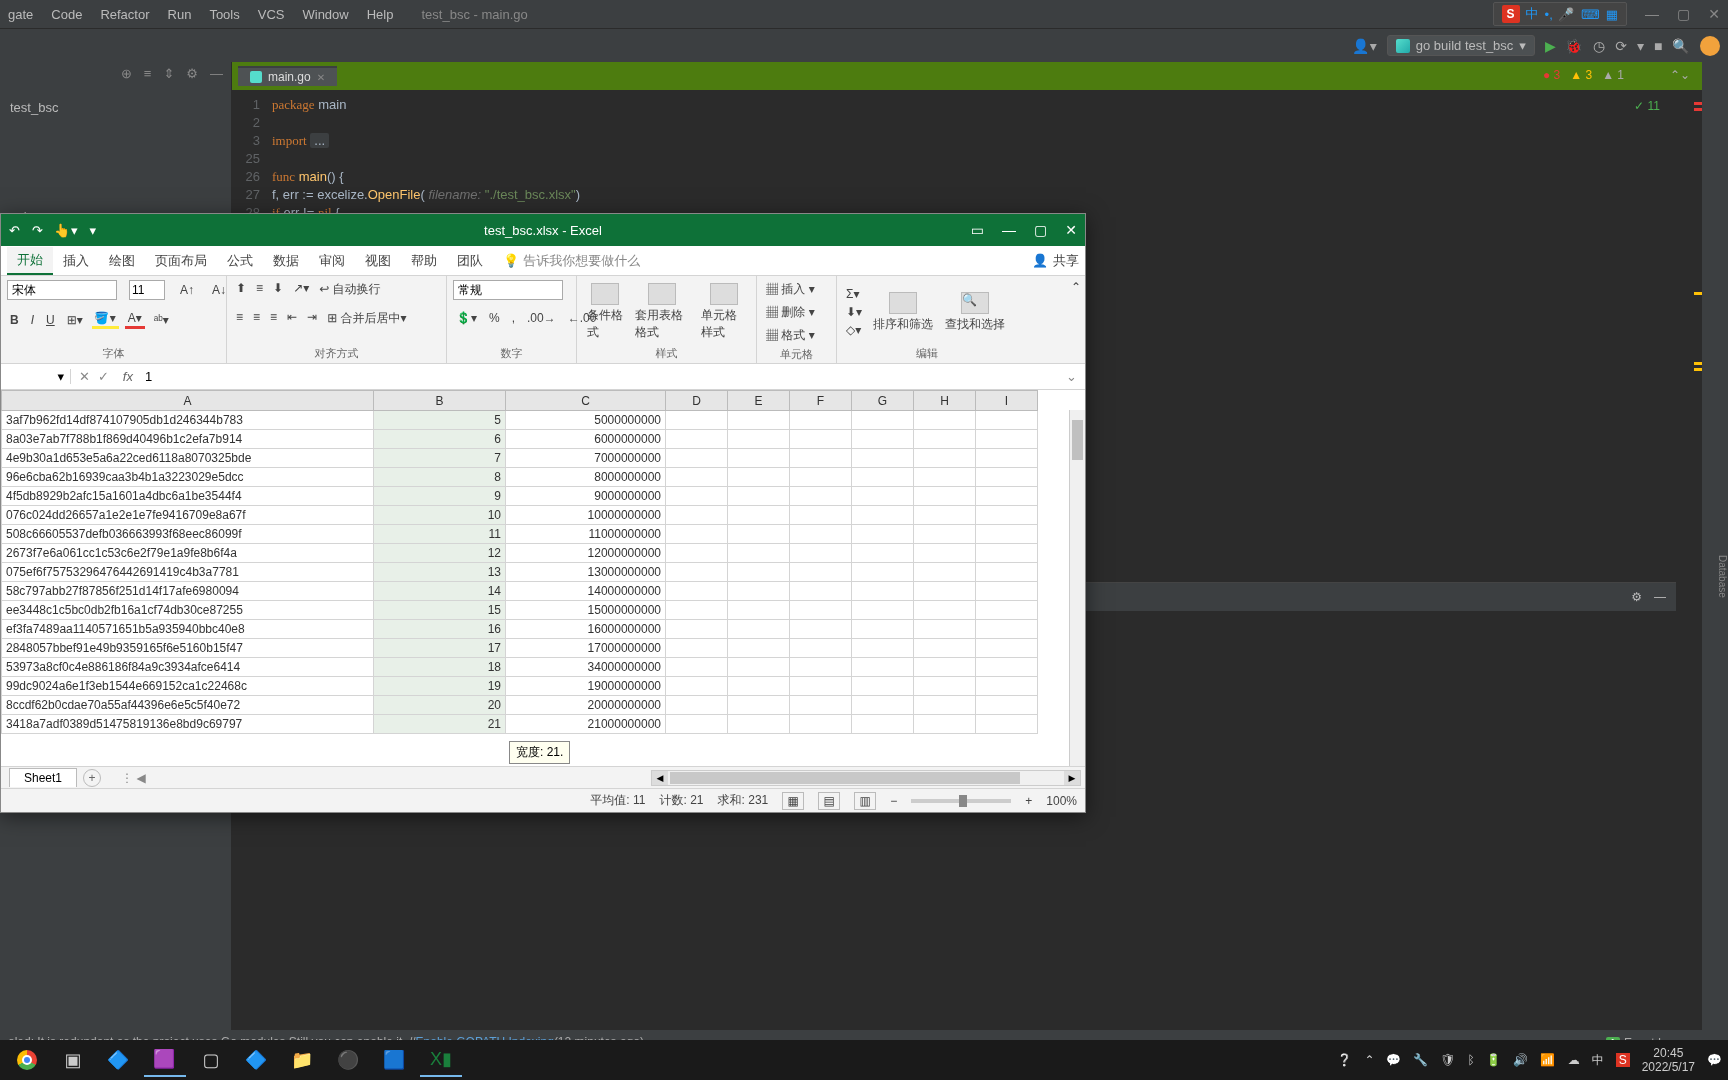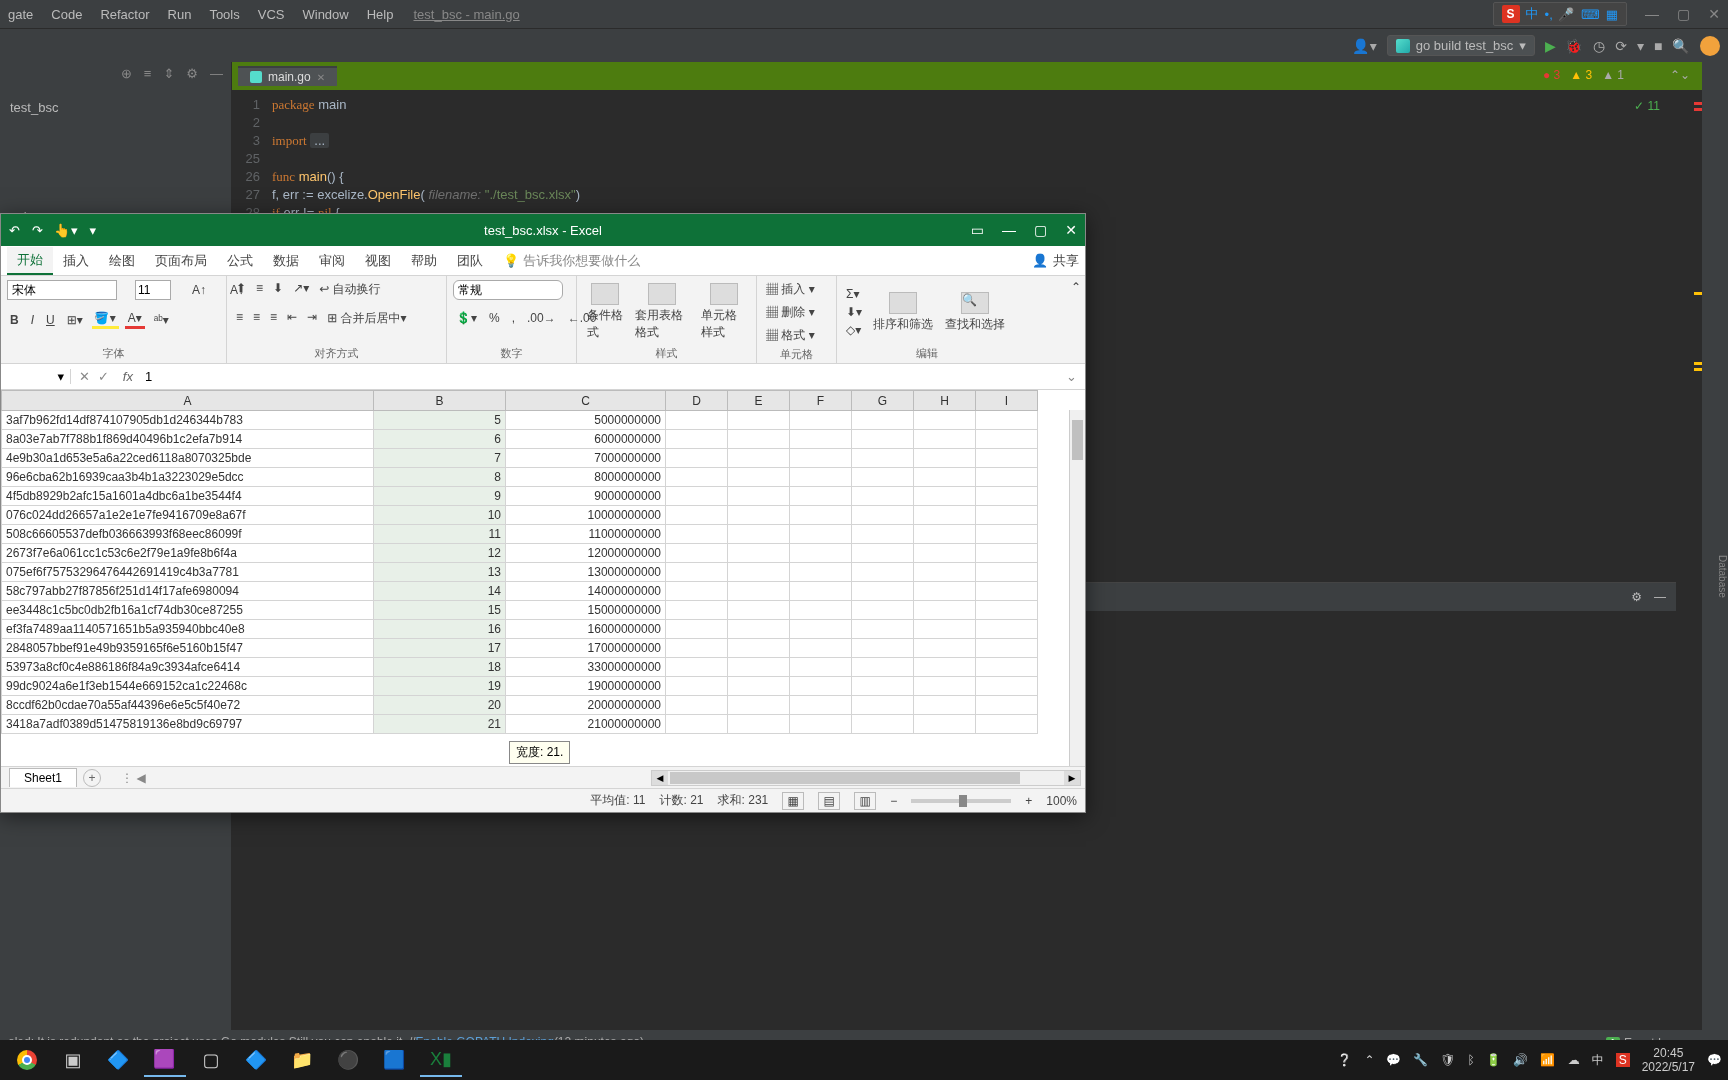--- a/index.html
+++ b/index.html
@@ -2,21 +2,21 @@
 <html><head>
 <meta charset="utf-8">
 <style>
 * { margin: 0; padding: 0; box-sizing: border-box; font-family: "Segoe UI", Arial, sans-serif; }
 body { width: 1728px; height: 1080px; background: #2b2b2b; overflow: hidden; position: relative; }
 
 
 .ide-titlebar { height: 28px; background: #3c3f41; display: flex; align-items: center; padding: 0 8px; color: #bbb; font-size: 13px; }
 .ide-menu { display: flex; gap: 18px; }
 .ide-menu span { cursor: pointer; }
-.ide-title { margin-left: 20px; color: #888; text-decoration: underline; }
+.ide-title { margin-left: 28px; color: #888; }
 .ide-titlebar-right { margin-left: auto; display: flex; gap: 18px; align-items: center; }
 .ime-bar { display: flex; gap: 6px; background: #444; padding: 2px 8px; border-radius: 2px; align-items: center; border:1px solid #555;}
 .ime-bar .s-logo { background: #d32; color:#fff; width:18px; height:18px; display:flex; align-items:center; justify-content:center; font-weight:bold; border-radius:2px; font-size:12px;}
 .ime-bar span { color:#2196f3; font-size:13px;}
 .win-btn { color:#888; font-size:14px;}
 
 
 .ide-toolbar { height: 34px; background: #3c3f41; border-top:1px solid #2b2b2b; display:flex; align-items:center; padding:0 8px; color:#bbb; font-size:13px;}
 .ide-toolbar-right { margin-left:auto; display:flex; gap:10px; align-items:center;}
 .run-config { background:#4c5052; border:1px solid #555; padding:2px 8px; display:flex; align-items:center; gap:6px; border-radius:3px;}
@@ -310,21 +310,21 @@
     <div class="rtab">视图</div>
     <div class="rtab">帮助</div>
     <div class="rtab">团队</div>
     <div class="tellme">💡 <span>告诉我你想要做什么</span></div>
     <div class="excel-share">👤 <span>共享</span></div>
   </div>
 
   <div class="excel-ribbon">
     <div class="rgroup" style="width:226px;">
       <div class="rgroup-content" style="flex-direction:column;align-items:stretch;">
-        <div style="display:flex;gap:18px;align-items:center;">
+        <div style="display:flex;gap:12px;align-items:center;">
           <input class="font-select" value="宋体" style="">
           <input class="size-select" value="11" style="">
           <span class="rbtn">A↑</span>
           <span class="rbtn">A↓</span>
         </div>
         <div style="display:flex;gap:6px;align-items:center;margin-top:6px;">
           <span class="rbtn"><b>B</b></span>
           <span class="rbtn"><i>I</i></span>
           <span class="rbtn"><u>U</u></span>
           <span class="rbtn">⊞▾</span>
@@ -350,21 +350,21 @@
           <span class="rbtn">≡</span>
           <span class="rbtn">⇤</span>
           <span class="rbtn">⇥</span>
           <span class="rbtn">⊞ <span>合并后居中</span>▾</span>
         </div>
       </div>
       <div class="rgroup-label">对齐方式</div>
     </div>
     <div class="rgroup" style="width:130px;">
       <div class="rgroup-content" style="flex-direction:column;align-items:stretch;">
-        <input class="font-select" style="width: 110px; border-radius: 6px;" value="常规">
+        <input class="font-select" style="width: 110px;" value="常规">
         <div style="display:flex;gap:6px;margin-top:6px;">
           <span class="rbtn">💲▾</span>
           <span class="rbtn">%</span>
           <span class="rbtn">,</span>
           <span class="rbtn">.00→</span>
           <span class="rbtn">←.00</span>
         </div>
       </div>
       <div class="rgroup-label">数字</div>
     </div>
@@ -582,21 +582,21 @@
             <td></td>
             <td></td>
             <td></td>
             <td></td>
             <td></td>
             <td></td>
           </tr>
           <tr class="sel-col">
             <td class="left">53973a8cf0c4e886186f84a9c3934afce6414</td>
             <td class="bcol">18</td>
-            <td>33000000000</td>
+            <td>34000000000</td>
             <td></td>
             <td></td>
             <td></td>
             <td></td>
             <td></td>
             <td></td>
           </tr>
           <tr class="sel-col">
             <td class="left">99dc9024a6e1f3eb1544e669152ca1c22468c</td>
             <td class="bcol">19</td>

